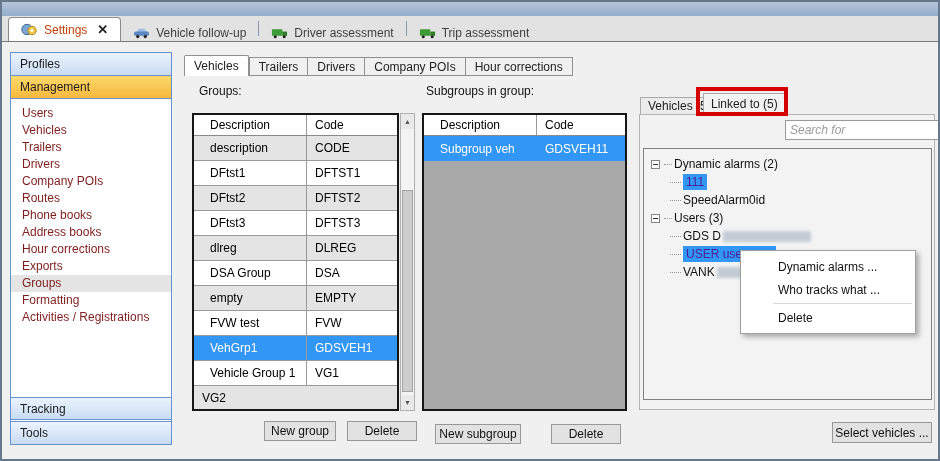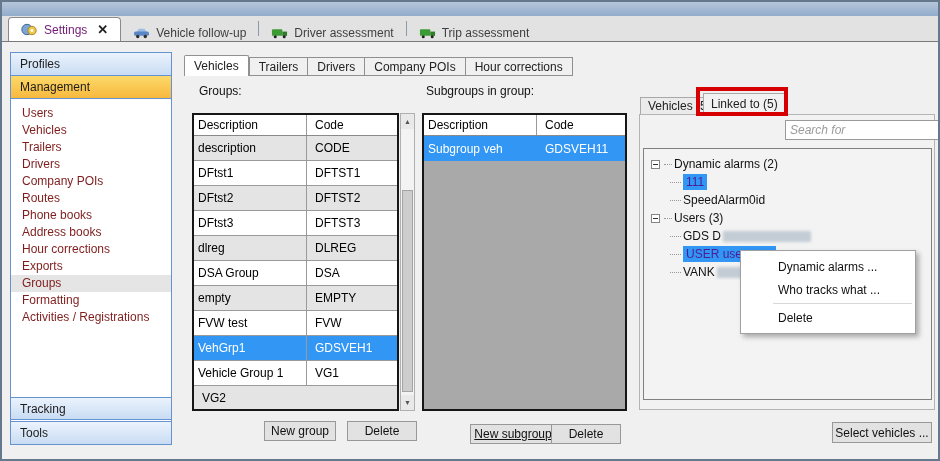--- a/index.html
+++ b/index.html
@@ -10,21 +10,21 @@
   
   .topstrip { position:absolute; left:0; top:0; width:100%; height:14px;
               background:linear-gradient(#b6c6da,#92accb); }
   .tabbar { position:absolute; left:0; top:14px; width:100%; height:26px;
             background:#e2e2e2; border-bottom:1px solid #7a7a7a;
             display:flex; align-items:flex-end; }
   .wtab { display:flex; align-items:center; gap:6px; font-size:12px; color:#3f3f3f;
           padding:0 12px; height:16px; white-space:nowrap; }
   .wtab.active { background:#fff; border:1px solid #8a8a8a; border-bottom:none;
                  border-radius:4px 4px 0 0; height:24px; margin-left:6px; }
-  .wtab.active .wlabel { color:#701a75; }
+  .wtab.active .wlabel { color:#c2410c; }
   .closex { font-size:13px; font-weight:bold; color:#222; margin-left:4px; cursor:pointer; }
   .tabdiv { width:1px; height:15px; background:#8a9aac; align-self:center; }
   .icon16 { width:17px; height:13px; display:inline-flex; }
 
   
   .sidebar { position:absolute; left:8px; top:50px; width:162px; height:393px;
              background:#fff; border:1px solid #6593cf; display:flex; flex-direction:column; }
   .shdr { height:23px; line-height:22px; padding-left:9px; font-size:12px; color:#1d1d1d; }
   .shdr.blue { background:linear-gradient(#ebf3fd,#c9dcf3); border-bottom:1px solid #6593cf; }
   .shdr.gold { background:linear-gradient(#fcd96a,#f8b83d); border-bottom:1px solid #6593cf; }
@@ -43,21 +43,21 @@
                  border-radius:2px 2px 0 0; z-index:2; }
   .seclabel { position:absolute; font-size:12px; color:#111; }
 
   
   .gtable { position:absolute; border:2px solid #161616; background:#fff;
             display:flex; flex-direction:column; overflow:hidden; }
   .thead { height:21px; display:flex; background:#fff; border-bottom:1px solid #8a8a8a;
            font-size:12px; align-items:center; flex:none; }
   .trow { height:25px; display:flex; border-bottom:1px solid #9a9a9a; font-size:12px;
           align-items:stretch; flex:none; background:#fff; }
-  .c1 { width:113px; padding-left:4px; border-right:1px solid #9a9a9a;
+  .c1 { width:113px; padding-left:16px; border-right:1px solid #9a9a9a;
         display:flex; align-items:center; }
   .c2 { flex:1; padding-left:8px; display:flex; align-items:center; }
   .thead .c1 { height:100%; }
   .gbody .trow:nth-child(odd) { background:#e4e4e4; }
   .trow.sel, .gbody .trow.sel { background:#3296f5; color:#fff; }
   .grayfill { flex:1; background:#a9a9a9; }
 
   
   .vscroll { position:absolute; left:398px; top:111px; width:15px; height:298px;
              background:#f3f3f3; border:1px solid #b0b0b0; }
@@ -266,21 +266,21 @@
     </div>
     <div class="trow sel" style="border-bottom:none;">
       <span class="c1" style="border-right:none;">Subgroup veh</span>
       <span class="c2">GDSVEH11</span>
     </div>
     <div class="grayfill"></div>
   </div>
 
   <button class="btn" style="left:262px; top:419px; width:72px; height:20px;">New group</button>
   <button class="btn" style="left:345px; top:419px; width:70px; height:20px;">Delete</button>
-  <button class="btn" style="left:468px; top:422px; width:86px; height:20px;text-decoration:underline;">New subgroup</button>
+  <button class="btn" style="left:433px; top:422px; width:86px; height:20px;">New subgroup</button>
   <button class="btn" style="left:549px; top:422px; width:70px; height:20px;">Delete</button>
 
   <div class="ptab inactive">Vehicles (5)</div>
   <div class="ptab active">Linked to (5)</div>
   <div class="redbox"></div>
   <div class="panel"></div>
 
   <div class="search">
     <input type="text" placeholder="Search for" style="">
     <span class="mag">

